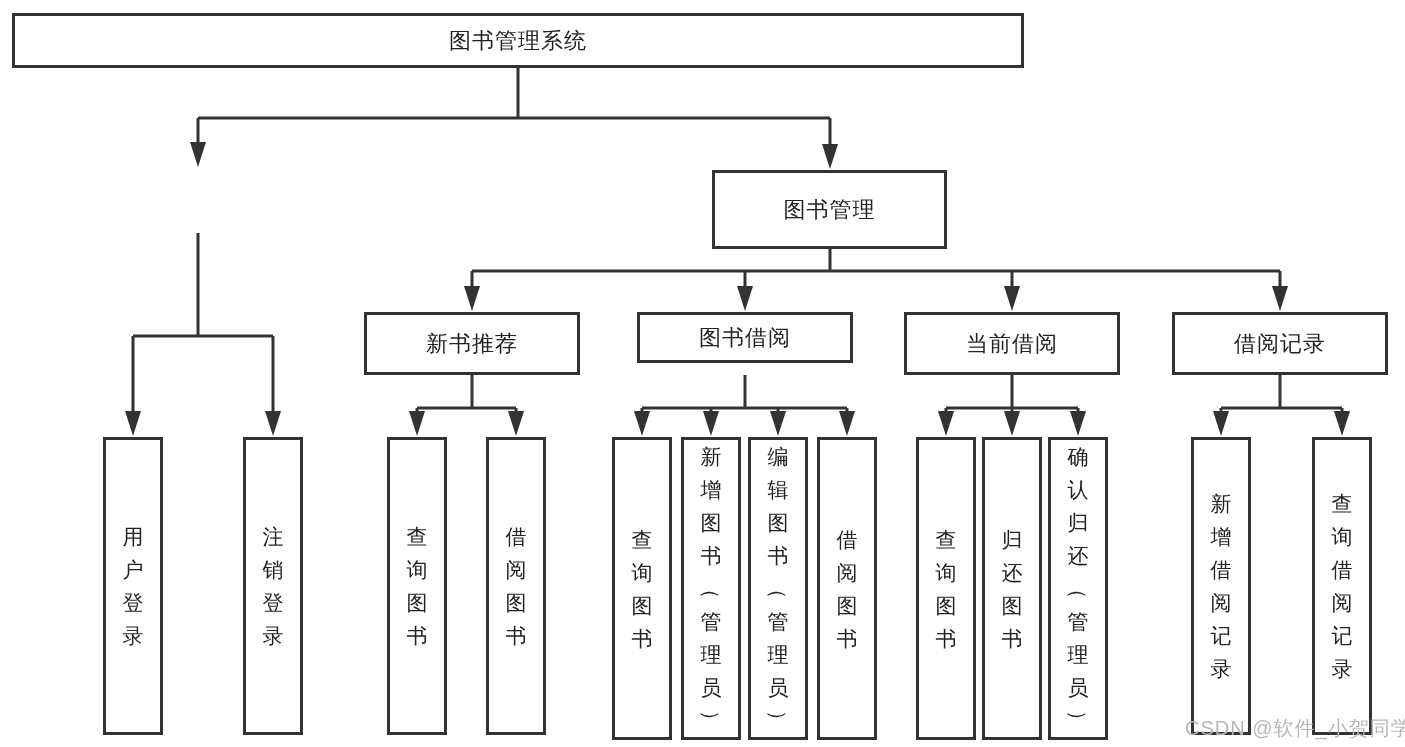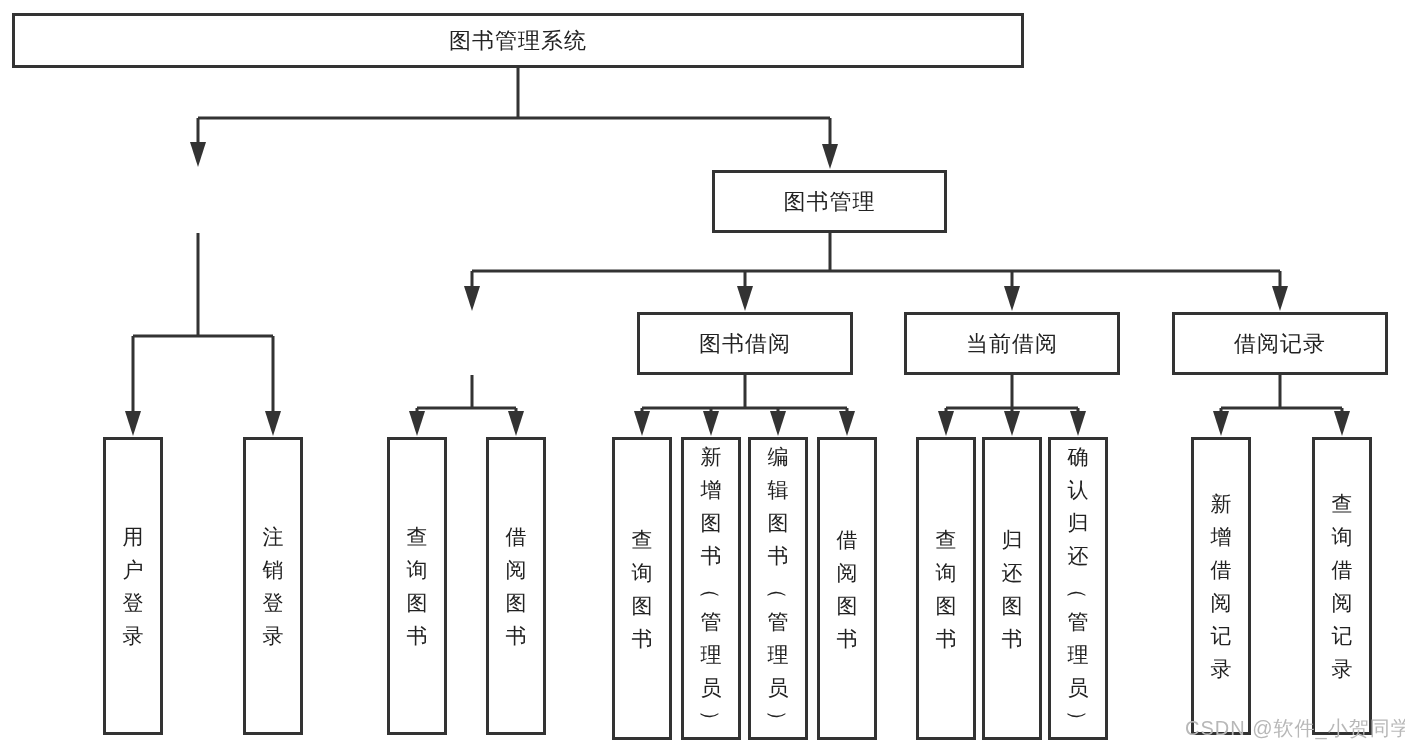--- a/index.html
+++ b/index.html
@@ -92,25 +92,28 @@
       <polygon points="1070,411 1086,411 1078,436"></polygon>
       <polygon points="1213,411 1229,411 1221,436"></polygon>
       <polygon points="1334,411 1350,411 1342,436"></polygon>
     </g>
   </svg>
 
   <div class="node hbox" style="left:12px;top:13px;width:1012px;height:55px">
     <span class="label">图书管理系统</span>
   </div>
 
-  <div class="node hbox" style="left:712px;top:170px;width:235px;height:63px">
+  <div class="node hbox" style="left:712px;top:170px;width:235px;height:79px">
     <span class="label">图书管理</span>
   </div>
 
-  <div class="node hbox" style="left:637px;top:312px;width:216px;height:63px">
+  <div class="node hbox" style="left:364px;top:312px;width:216px;height:63px">
+    <span class="label">新书推荐</span>
+  </div>
+  <div class="node hbox" style="left:637px;top:312px;width:216px;height:51px">
     <span class="label">图书借阅</span>
   </div>
   <div class="node hbox" style="left:904px;top:312px;width:216px;height:63px">
     <span class="label">当前借阅</span>
   </div>
   <div class="node hbox" style="left:1172px;top:312px;width:216px;height:63px">
     <span class="label">借阅记录</span>
   </div>
 
   <div class="node vbox" style="left:103px;top:437px;width:60px;height:298px">

